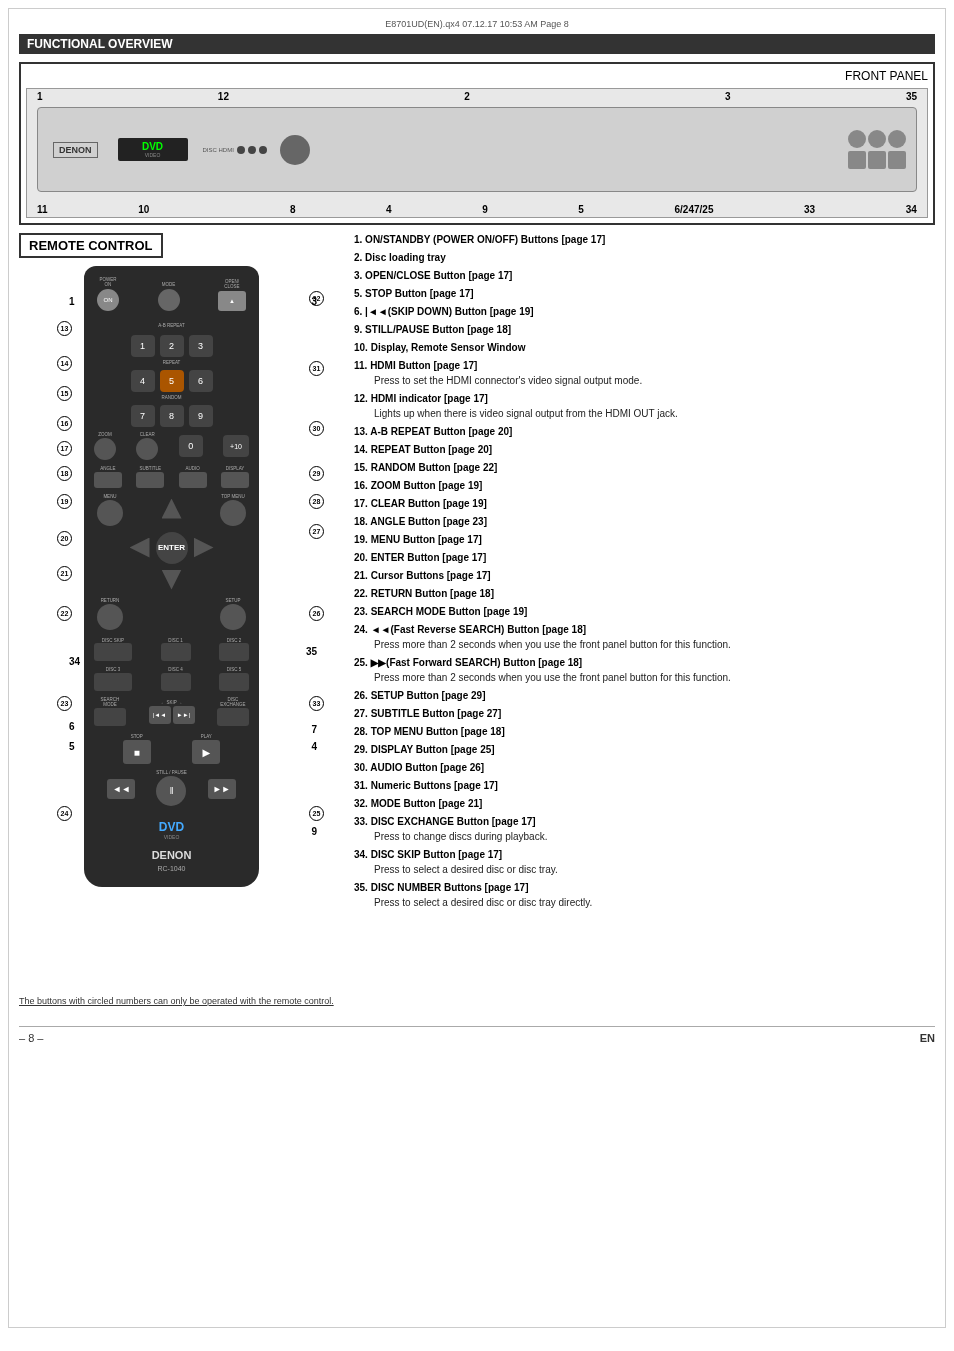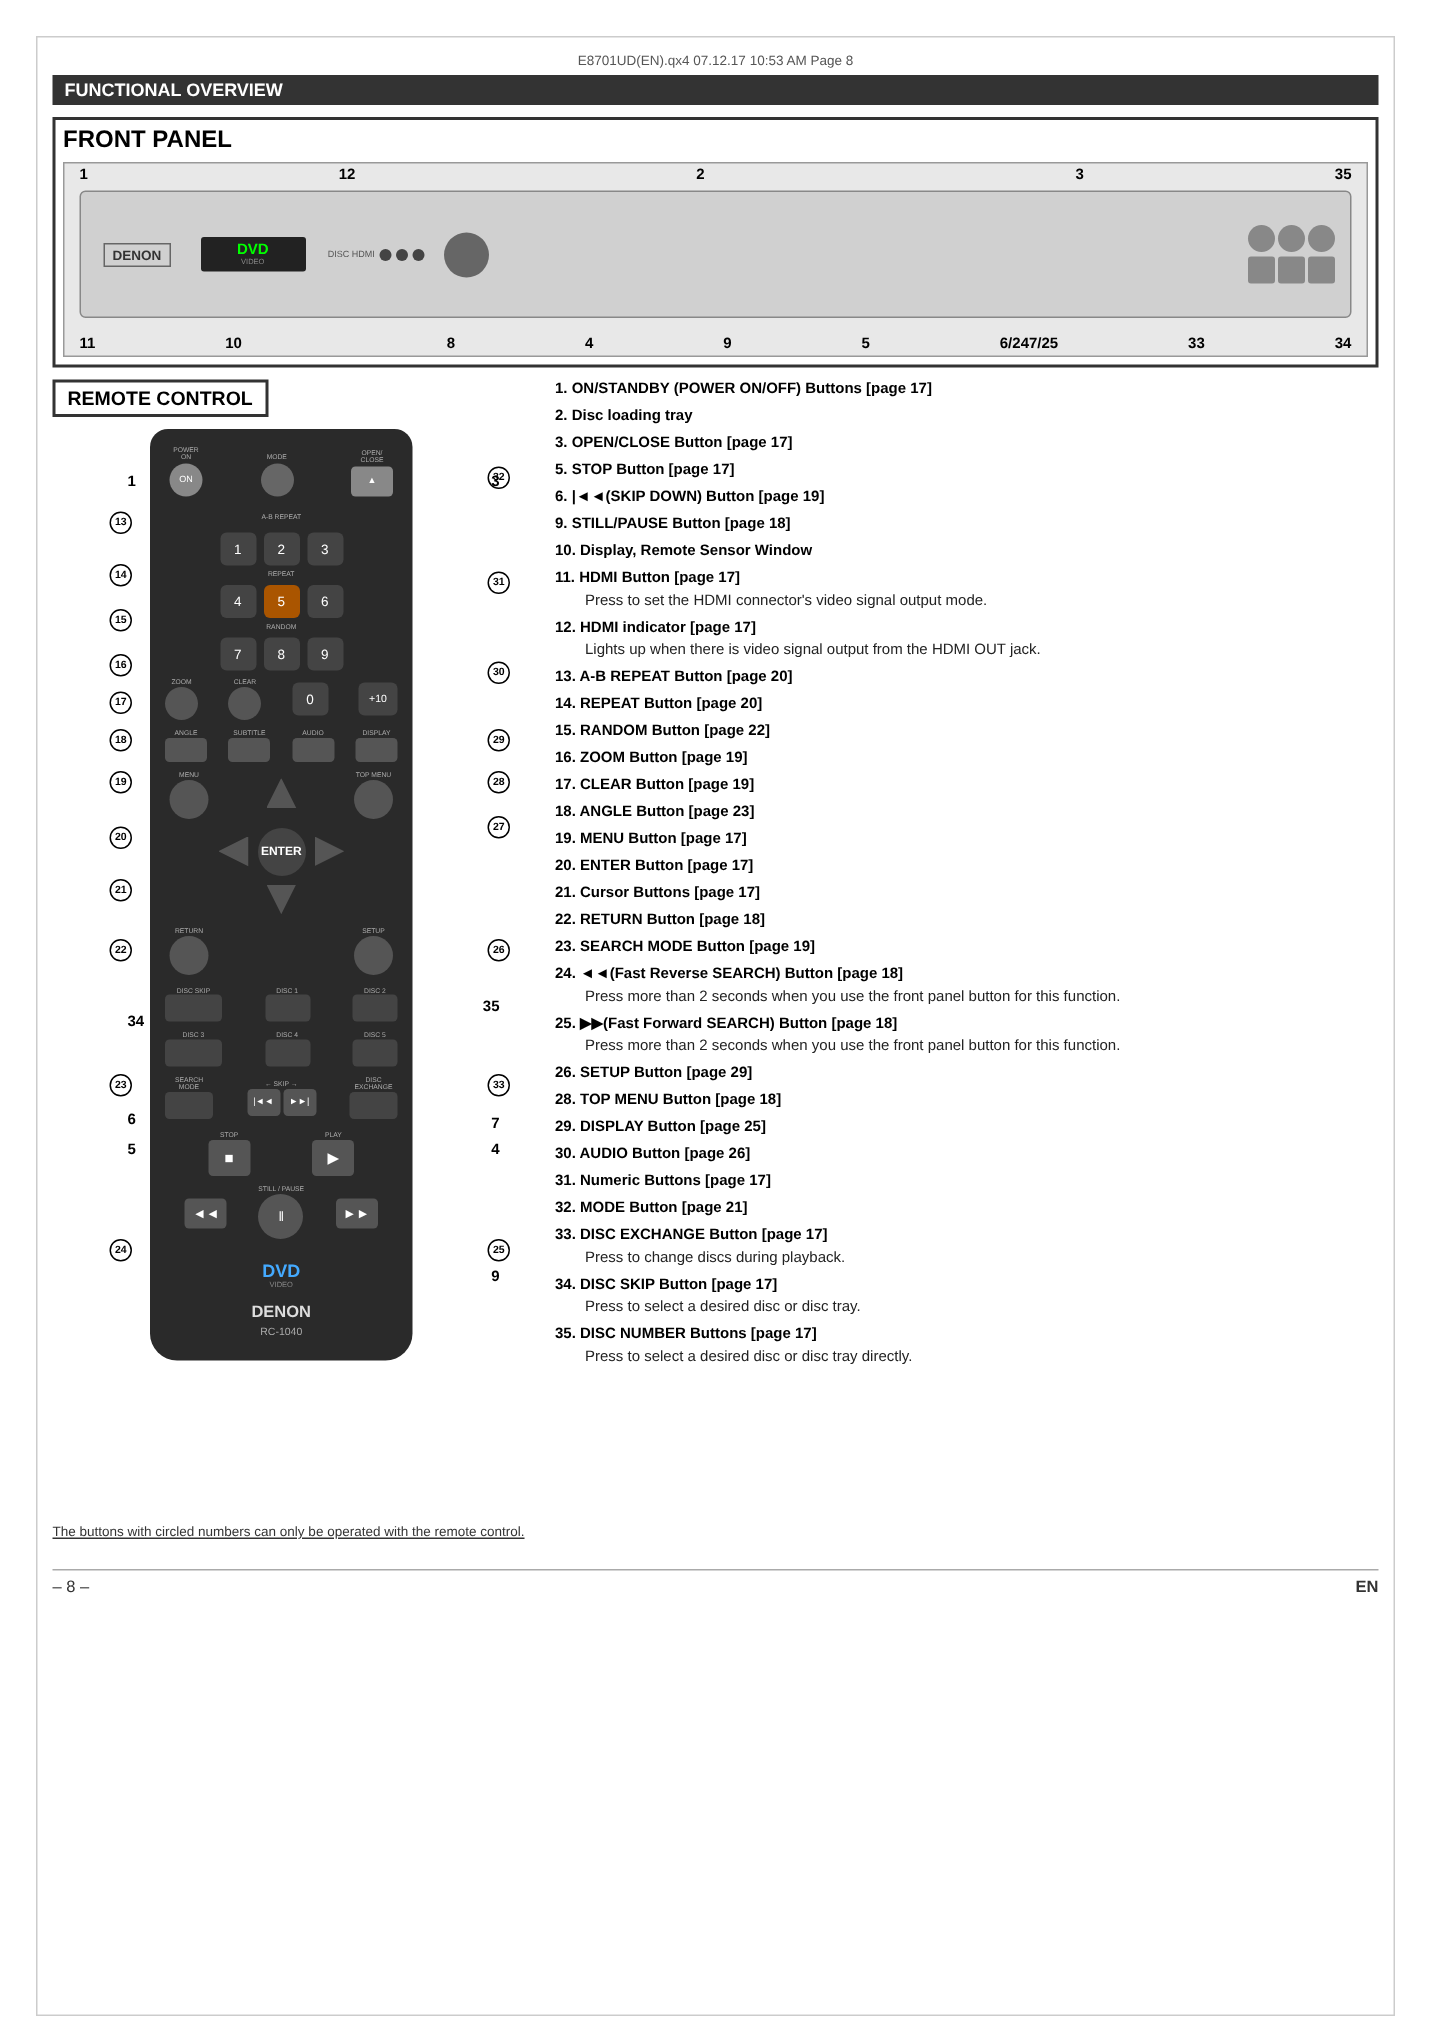--- a/index.html
+++ b/index.html
@@ -8,21 +8,21 @@
       min-height: 1351px;
       background: #fff;
       font-family: Arial, Helvetica, sans-serif;
       font-size: 11px;
       color: #000;
       position: relative;
       overflow-x: hidden;
     }
     .page-border {
       border: 1px solid #ccc;
-      margin: 24px;
+      margin: 8px;
       padding: 10px;
       min-height: 1320px;
       position: relative;
     }
     .header-info {
       font-size: 9px;
       color: #555;
       text-align: center;
       margin-bottom: 5px;
     }
@@ -36,23 +36,24 @@
       width: 100%;
     }
     .front-panel-box {
       border: 2px solid #333;
       padding: 5px;
       margin: 8px 0;
       display: inline-block;
       width: 100%;
     }
     .front-panel-title {
-      font-size: 16px;
-      font-weight: bold;
+      font-size: 12px;
+      font-weight: normal;
       margin-bottom: 5px;
+      text-align: right;
     }
     .front-panel-image {
       width: 100%;
       height: 130px;
       background: #e8e8e8;
       border: 1px solid #999;
       position: relative;
       overflow: hidden;
     }
     .fp-numbers-top {
@@ -642,20 +643,21 @@
         <li><strong>21. Cursor Buttons [page 17]</strong></li>
         <li><strong>22. RETURN Button [page 18]</strong></li>
         <li><strong>23. SEARCH MODE Button [page 19]</strong></li>
         <li><strong>24. ◄◄(Fast Reverse SEARCH) Button [page 18]</strong>
           <div class="info-sub">Press more than 2 seconds when you use the front panel button for this function.</div>
         </li>
         <li><strong>25. ▶▶(Fast Forward SEARCH) Button [page 18]</strong>
           <div class="info-sub">Press more than 2 seconds when you use the front panel button for this function.</div>
         </li>
         <li><strong>26. SETUP Button [page 29]</strong></li>
+        <li><strong>27. SUBTITLE Button [page 27]</strong></li>
         <li><strong>28. TOP MENU Button [page 18]</strong></li>
         <li><strong>29. DISPLAY Button [page 25]</strong></li>
         <li><strong>30. AUDIO Button [page 26]</strong></li>
         <li><strong>31. Numeric Buttons [page 17]</strong></li>
         <li><strong>32. MODE Button [page 21]</strong></li>
         <li><strong>33. DISC EXCHANGE Button [page 17]</strong>
           <div class="info-sub">Press to change discs during playback.</div>
         </li>
         <li><strong>34. DISC SKIP Button [page 17]</strong>
           <div class="info-sub">Press to select a desired disc or disc tray.</div>

